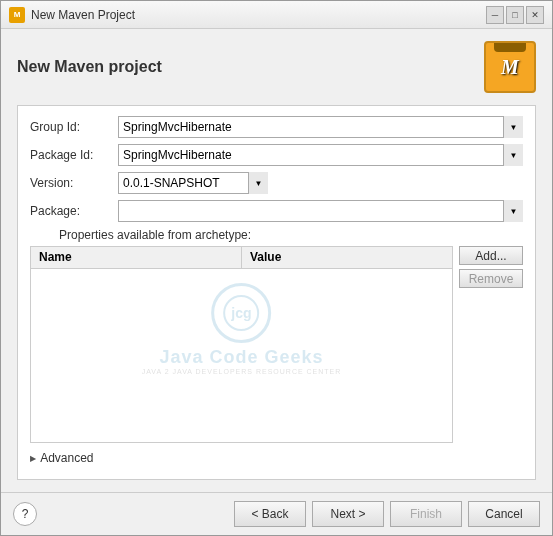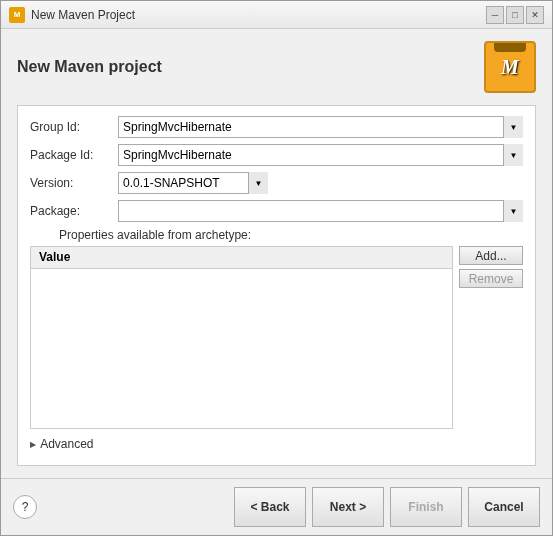--- a/index.html
+++ b/index.html
@@ -330,27 +330,26 @@
       color: #333;
     }
 
     .bottom-right {
       display: flex;
       gap: 6px;
     }
 
     .nav-btn {
       width: 72px;
-      height: 40px;
+      height: 26px;
       border: 1px solid #aaa;
       background: linear-gradient(to bottom, #f8f8f8, #e0e0e0);
       cursor: pointer;
       font-size: 12px;
       color: #333;
-      font-weight: bold;
     }
 
     .nav-btn:disabled { color: #aaa; cursor: default; }
 
     .main-area {
       flex: 1;
       display: flex;
       flex-direction: column;
       background: white;
       border: 1px solid #ccc;
@@ -415,21 +414,32 @@
           <input class="form-input" type="text" value="" style="">
           <div class="dropdown-arrow">▼</div>
         </div>
       </div>
 
       <div class="properties-label">Properties available from archetype:</div>
 
       <div class="properties-table-wrapper">
         <div class="properties-table">
           <div class="table-header">
+            <div class="table-header-cell">Name</div>
             <div class="table-header-cell">Value</div>
+          </div>
+          <div class="table-body">
+
+            <div class="watermark">
+              <div class="watermark-logo">
+                <div class="watermark-logo-inner">jcg</div>
+              </div>
+              <div class="watermark-text-main">Java Code Geeks</div>
+              <div class="watermark-text-sub">Java 2 Java Developers Resource Center</div>
+            </div>
           </div>
         </div>
         <div class="table-buttons">
           <button class="table-btn">Add...</button>
           <button class="table-btn" disabled="">Remove</button>
         </div>
       </div>
 
       <div class="advanced-section">
         <span class="advanced-arrow">▶</span>

